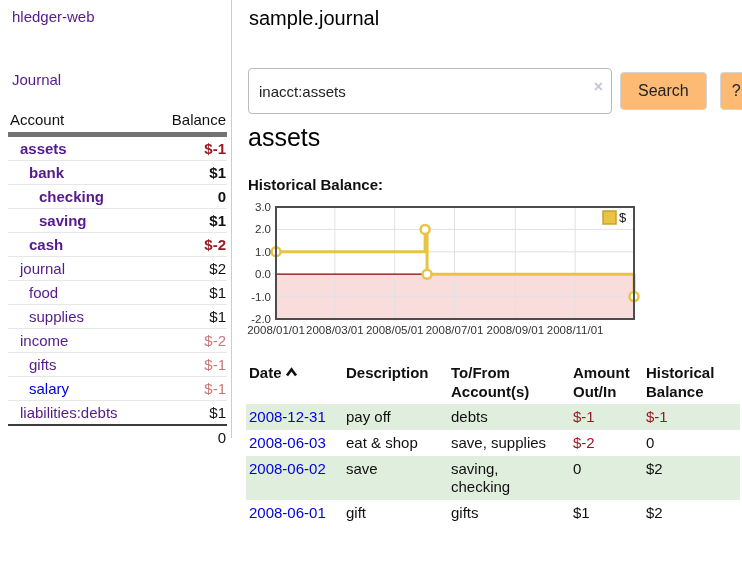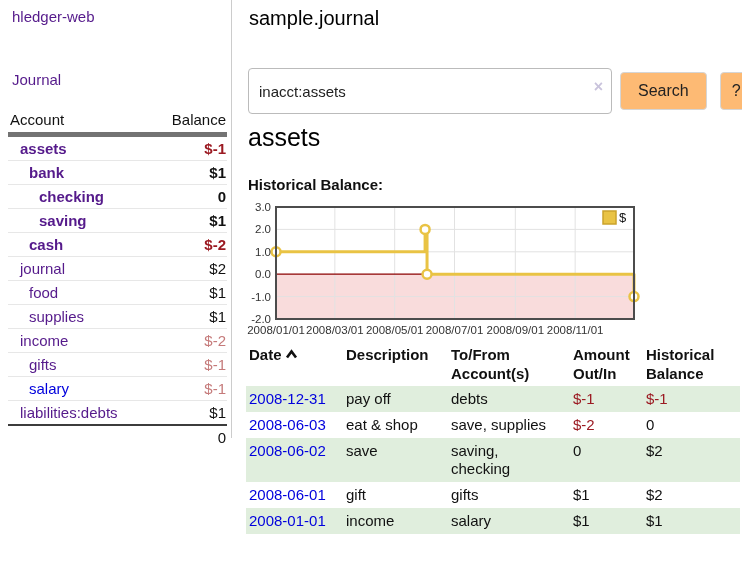--- a/index.html
+++ b/index.html
@@ -55,21 +55,21 @@
   .btn-search{margin-left:8px;padding:0 17px;}
   .btn-help{margin-left:13px;width:33px;}
   h2.account-heading{position:absolute;top:123px;left:2px;font-size:25px;font-weight:400;color:#000;}
   .section-label{position:absolute;top:176px;left:2px;font-weight:bold;font-size:15px;}
   svg.chart{position:absolute;top:202px;left:0;overflow:visible;display:block;}
   svg.chart text{font-family:"Liberation Sans",sans-serif;}
   svg.chart .tick{font-size:11.5px;fill:#333;}
   svg.chart .legend-label{font-size:13px;fill:#111;}
 
   
-  table.register{position:absolute;top:343px;left:0;width:494px;border-collapse:collapse;table-layout:fixed;}
+  table.register{position:absolute;top:361px;left:0;width:494px;border-collapse:collapse;table-layout:fixed;}
   table.register th{
     font-weight:bold;font-size:15px;text-align:left;vertical-align:top;
     padding:2px 3px 3px;line-height:19px;white-space:pre-line;
   }
   table.register th.num, table.register td.num{text-align:left;}
   table.register td{padding:4px 3px 4px;vertical-align:top;line-height:18px;white-space:pre-line;}
   tr.green{background:var(--row-green);}
   .date-link{color:var(--link-blue);}
   td.num.neg{color:var(--neg-strong);}
   .sort-icon{display:inline-block;vertical-align:baseline;margin-left:3px;}
@@ -240,22 +240,15 @@
           <td class="num">0</td>
           <td class="num">$2</td>
         </tr>
         <tr class="">
           <td><a href="#" class="date-link">2008-06-01</a></td>
           <td class="">gift</td>
           <td class="">gifts</td>
           <td class="num">$1</td>
           <td class="num">$2</td>
         </tr>
-        <tr class="green">
-          <td><a href="#" class="date-link">2008-01-01</a></td>
-          <td class="">income</td>
-          <td class="">salary</td>
-          <td class="num">$1</td>
-          <td class="num">$1</td>
-        </tr>
       </tbody>
   </table>
 </main>
 
 </body></html>

